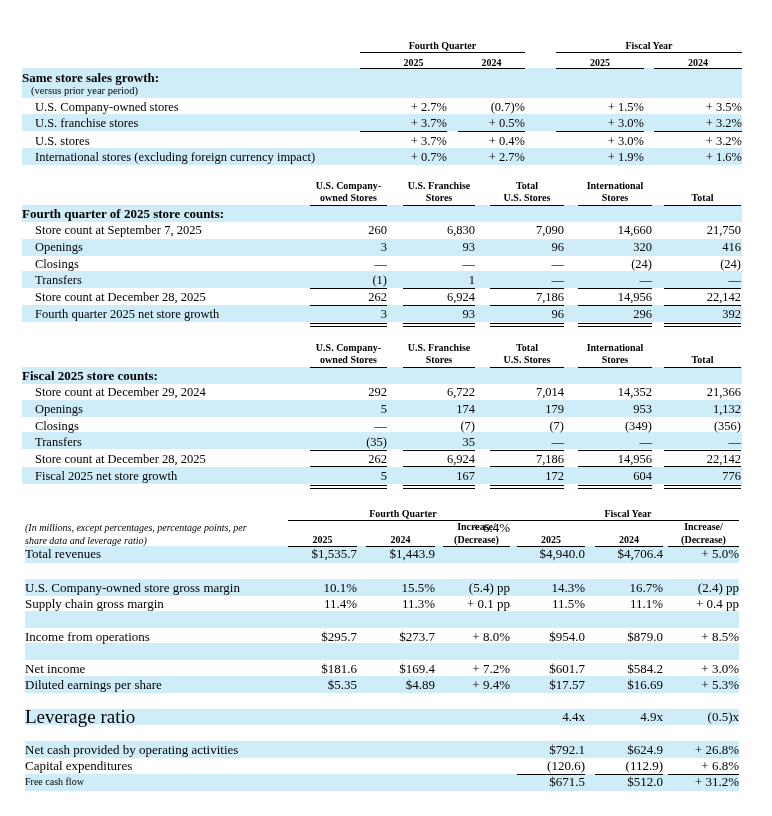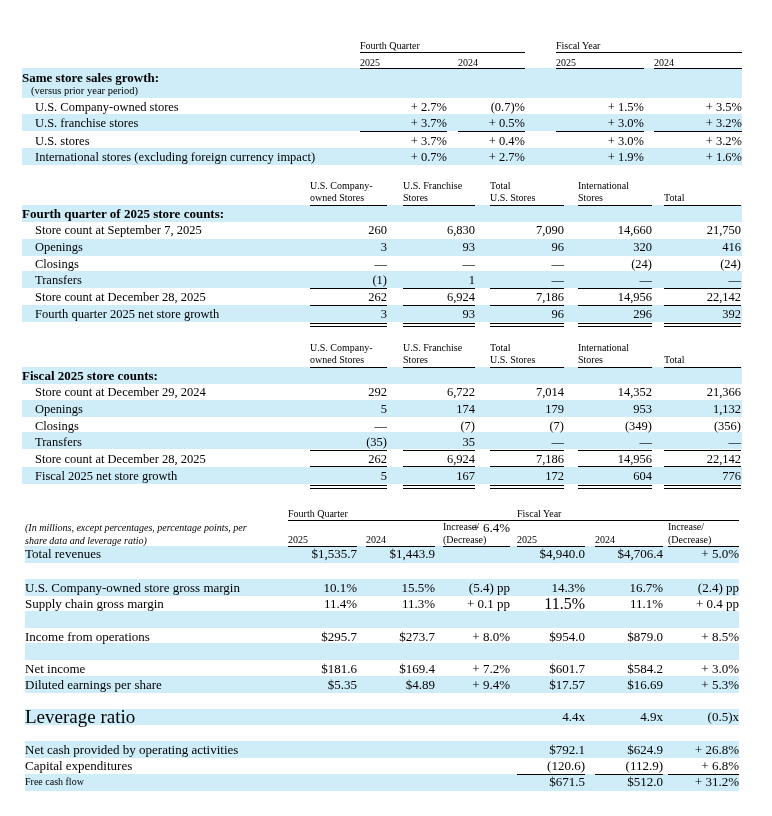--- a/index.html
+++ b/index.html
@@ -4,21 +4,21 @@
 <style>
   html, body { margin: 0; padding: 0; background: #ffffff; }
   body {
     width: 772px; height: 816px; position: relative; overflow: hidden;
     font-family: "Liberation Serif", "DejaVu Serif", serif; color: #000;
   }
   .band { position: absolute; background: #cfedf9; }
   .txt { position: absolute; white-space: nowrap; font-size: 12.5px; line-height: 16px; }
   .r { text-align: right; }
   .b { font-weight: bold; }
-  .hdr { font-weight: normal; font-size: 10px; line-height: 12px; text-align: left; white-space: nowrap; position: absolute; }
+  .hdr { font-weight: bold; font-size: 10px; line-height: 12px; text-align: center; white-space: nowrap; position: absolute; }
   .line { position: absolute; height: 0; border-top: 1px solid #000; }
   .dline { position: absolute; height: 2px; border-top: 1px solid #000; border-bottom: 1px solid #000; }
   .ital { font-style: italic; font-size: 10px; line-height: 13px; }
 </style>
 </head>
 <body>
 
 <div>
 
   <div class="band" style="left:22px;top:68px;width:720px;height:30px;"></div>
@@ -317,21 +317,21 @@
       <div class="txt r" style="left:420px;width:90px;top:580px;font-size:13px;">(5.4) pp</div>
       <div class="txt r" style="left:495px;width:90px;top:580px;font-size:13px;">14.3%</div>
       <div class="txt r" style="left:573px;width:90px;top:580px;font-size:13px;">16.7%</div>
       <div class="txt r" style="left:649px;width:90px;top:580px;font-size:13px;">(2.4) pp</div>
     </div>
     <div>
       <div class="txt" style="left:25px;top:596px;font-size:13px;">Supply chain gross margin</div>
       <div class="txt r" style="left:267px;width:90px;top:596px;font-size:13px;">11.4%</div>
       <div class="txt r" style="left:345px;width:90px;top:596px;font-size:13px;">11.3%</div>
       <div class="txt r" style="left:420px;width:90px;top:596px;font-size:13px;">+ 0.1 pp</div>
-      <div class="txt r" style="left:495px;width:90px;top:596px;font-size:16px;">11.5%</div>
+      <div class="txt r" style="left:495px;width:90px;top:596px;font-size:13px;">11.5%</div>
       <div class="txt r" style="left:573px;width:90px;top:596px;font-size:13px;">11.1%</div>
       <div class="txt r" style="left:649px;width:90px;top:596px;font-size:13px;">+ 0.4 pp</div>
     </div>
     <div>
       <div class="txt" style="left:25px;top:629px;font-size:13px;">Income from operations</div>
       <div class="txt r" style="left:267px;width:90px;top:629px;font-size:13px;">$295.7</div>
       <div class="txt r" style="left:345px;width:90px;top:629px;font-size:13px;">$273.7</div>
       <div class="txt r" style="left:420px;width:90px;top:629px;font-size:13px;">+ 8.0%</div>
       <div class="txt r" style="left:495px;width:90px;top:629px;font-size:13px;">$954.0</div>
       <div class="txt r" style="left:573px;width:90px;top:629px;font-size:13px;">$879.0</div>

